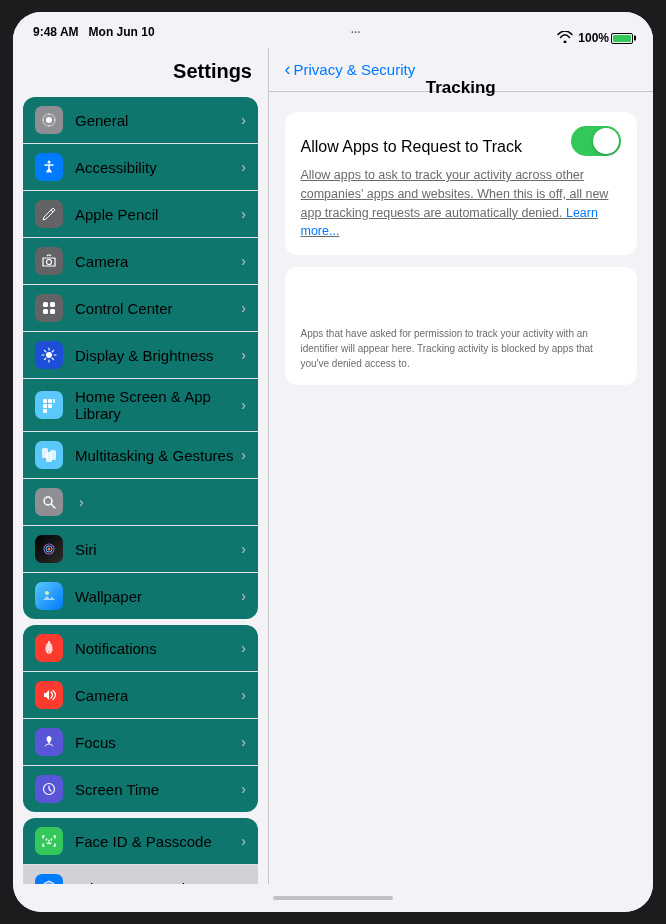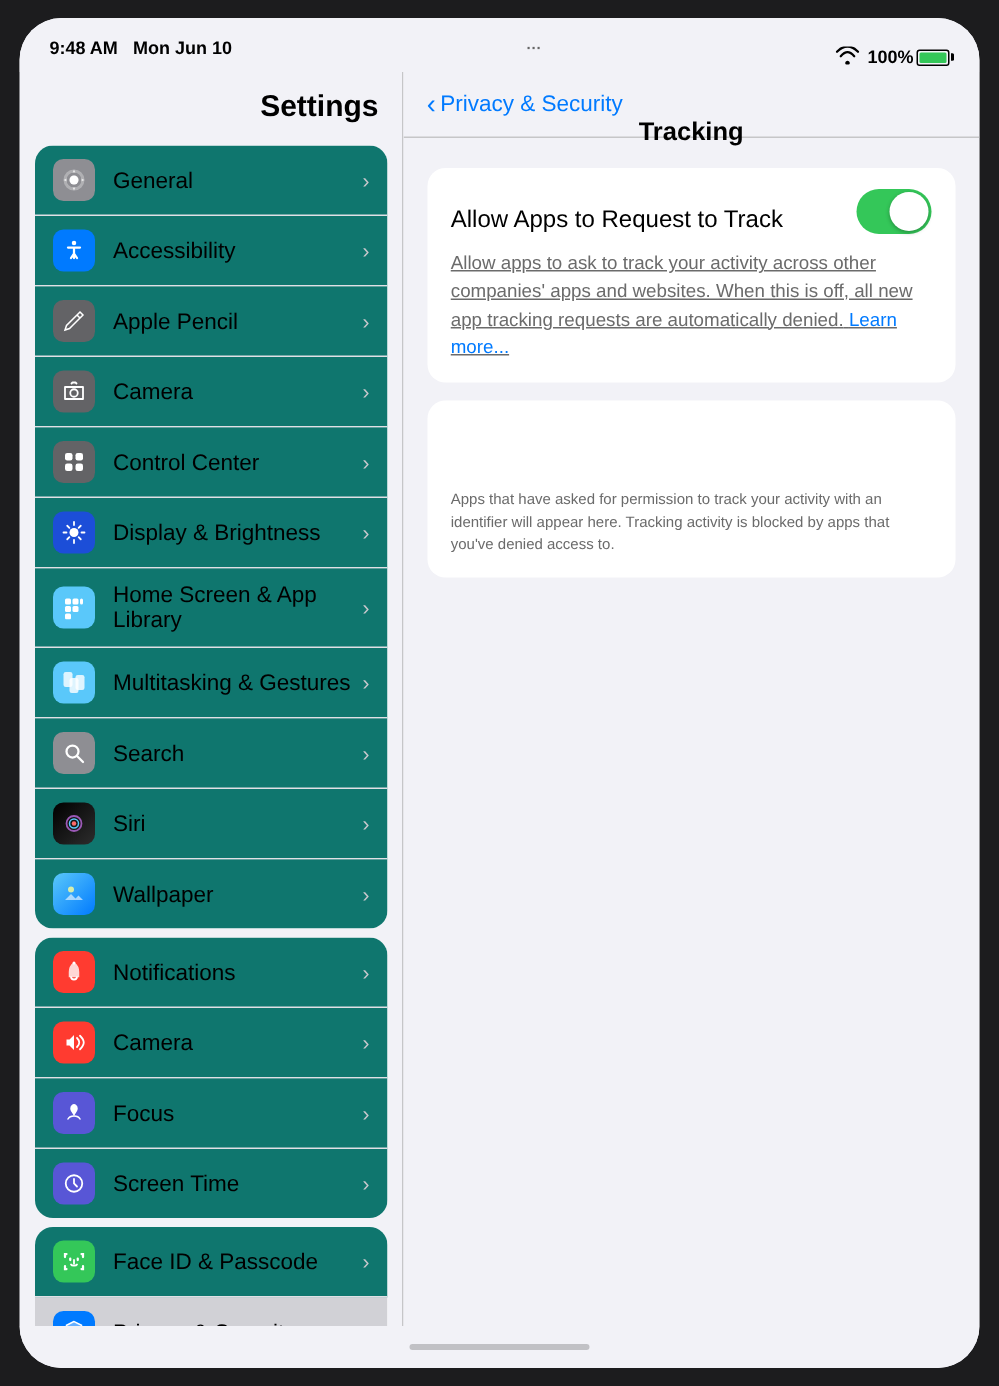--- a/index.html
+++ b/index.html
@@ -396,21 +396,20 @@
           <span class="item-label">Multitasking &amp; Gestures</span>
           <span class="item-chevron">›</span>
         </div>
         <div class="sidebar-item">
           <div class="item-icon ic-search">
             <svg width="16" height="16" viewBox="0 0 16 16" fill="none">
                 <circle cx="7" cy="7" r="4" stroke="white" stroke-width="1.5"></circle>
                 <path d="M10 10L14 14" stroke="white" stroke-width="1.5" stroke-linecap="round"></path>
               </svg>
           </div>
-          <span class="item-label">Search</span>
           <span class="item-chevron">›</span>
         </div>
         <div class="sidebar-item">
           <div class="item-icon" style="background: linear-gradient(135deg, #000 0%, #2d2d2d 100%);">
             <svg width="16" height="16" viewBox="0 0 16 16">
                 <circle cx="8" cy="8" r="5" fill="none" stroke="#9b59b6" stroke-width="1.2"></circle>
                 <circle cx="8" cy="8" r="3" fill="none" stroke="#5ac8fa" stroke-width="1"></circle>
                 <circle cx="8" cy="8" r="1.5" fill="#ff6b6b"></circle>
               </svg>
           </div>

